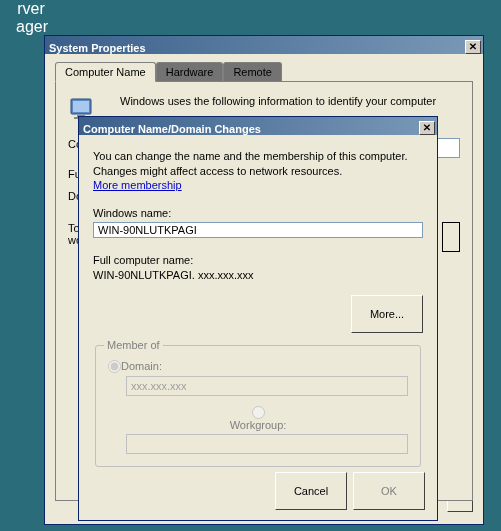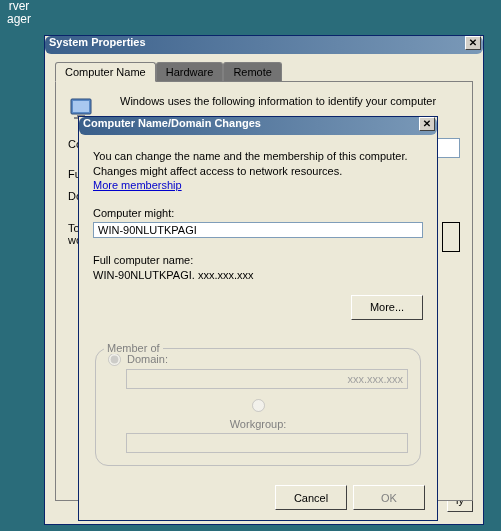--- a/index.html
+++ b/index.html
@@ -10,42 +10,41 @@
     font-family: Tahoma, Arial, sans-serif;
     font-size: 11px;
     width: 501px;
     height: 531px;
     overflow: hidden;
     position: relative;
   }
   .desktop-icon {
     position: absolute;
     top: 0;
-    left: 4px;
+    left: 16px;
     width: 30px;
     color: #fff;
     text-align: center;
-    font-size: 12px;
+    font-size: 16px;
     line-height: 1.1;
   }
   .window {
     position: absolute;
     background: #ece9d8;
     border: 1px solid #0a246a;
   }
   .titlebar {
     height: 18px;
     background: linear-gradient(to right, #3a5f8a, #7a99b8);
     color: #fff;
     display: flex;
-    align-items: flex-start;
+    align-items: flex-end;
     padding: 0 2px 0 4px;
     font-weight: bold;
     font-size: 11px;
-    border-radius: 6px;
   }
   .titlebar .spacer { flex: 1; }
   .close-btn {
     width: 16px;
     height: 14px;
     background: #d4d0c8;
     border: 1px solid #fff;
     border-right-color: #404040;
     border-bottom-color: #404040;
     color: #000;
@@ -128,21 +127,21 @@
   }
   .btn-row-bottom {
     position: absolute;
     bottom: 12px;
     right: 10px;
     display: flex;
     gap: 6px;
   }
   .wbutton {
     min-width: 72px;
-    height: 25px;
+    height: 38px;
     border: 1px solid #808080;
     border-top-color:#fff;
     border-left-color:#fff;
     border-right-color:#404040;
     border-bottom-color:#404040;
     background: #ece9d8;
     font-size: 11px;
     font-family: Tahoma, Arial, sans-serif;
     cursor: pointer;
     padding: 0 8px;
@@ -182,55 +181,54 @@
     padding: 2px 4px;
     font-family: Tahoma, Arial, sans-serif;
     font-size: 11px;
   }
   .more-row {
     text-align: right;
     margin-top: 14px;
   }
   .groupbox {
     border: 1px solid #bfbfbf;
-    border-radius: 13px;
-    margin-top: 28px;
-    padding: 0 12px 12px 12px;
+    border-radius: 3px;
+    margin-top: 12px;
+    padding: 10px 12px 12px 12px;
     position: relative;
     color: #808080;
   }
   .groupbox .legend {
     position: absolute;
     top: -7px;
     left: 8px;
     background: #ece9d8;
     padding: 0 3px;
     font-size: 11px;
   }
   .radio-row {
     display: flex;
     align-items: center;
-    gap: 6px;
+    gap: 0;
     margin: 4px 0 3px 0;
   }
   .radio-row input[type=radio] {
     margin: 0;
   }
   .disabled-input {
     width: 100%;
     height: 20px;
     border: 1px solid #c0c0c0;
     background: #ece9d8;
     color: #a0a0a0;
     padding: 2px 4px;
     font-family: Tahoma, Arial, sans-serif;
     font-size: 11px;
     margin-left: 18px;
     width: calc(100% - 18px);
-    text-align: right;
   }
   .dlg-btn-row {
     position: absolute;
     bottom: 10px;
     right: 12px;
     display: flex;
     gap: 6px;
   }
 </style>
 </head>
@@ -296,21 +294,21 @@
 <div class="window dlg-domain">
   <div class="titlebar">
     <span>Computer Name/Domain Changes</span>
     <span class="spacer"></span>
     <div class="close-btn">✕</div>
   </div>
   <div class="dlg-domain-body">
     <div style="line-height:1.35;">You can change the name and the membership of this computer. Changes might affect access to network resources.</div>
     <div><a class="link">More membership</a></div>
 
-    <div class="field-label">Computer might:</div>
+    <div class="field-label">Windows name:</div>
     <input class="text-input" type="text" value="WIN-90NLUTKPAGI" style="">
 
     <div class="field-label">Full computer name:</div>
     <div>WIN-90NLUTKPAGI. xxx.xxx.xxx</div>
 
     <div class="more-row">
       <button class="wbutton"><span>More...</span></button>
     </div>
 
     <fieldset class="groupbox">

